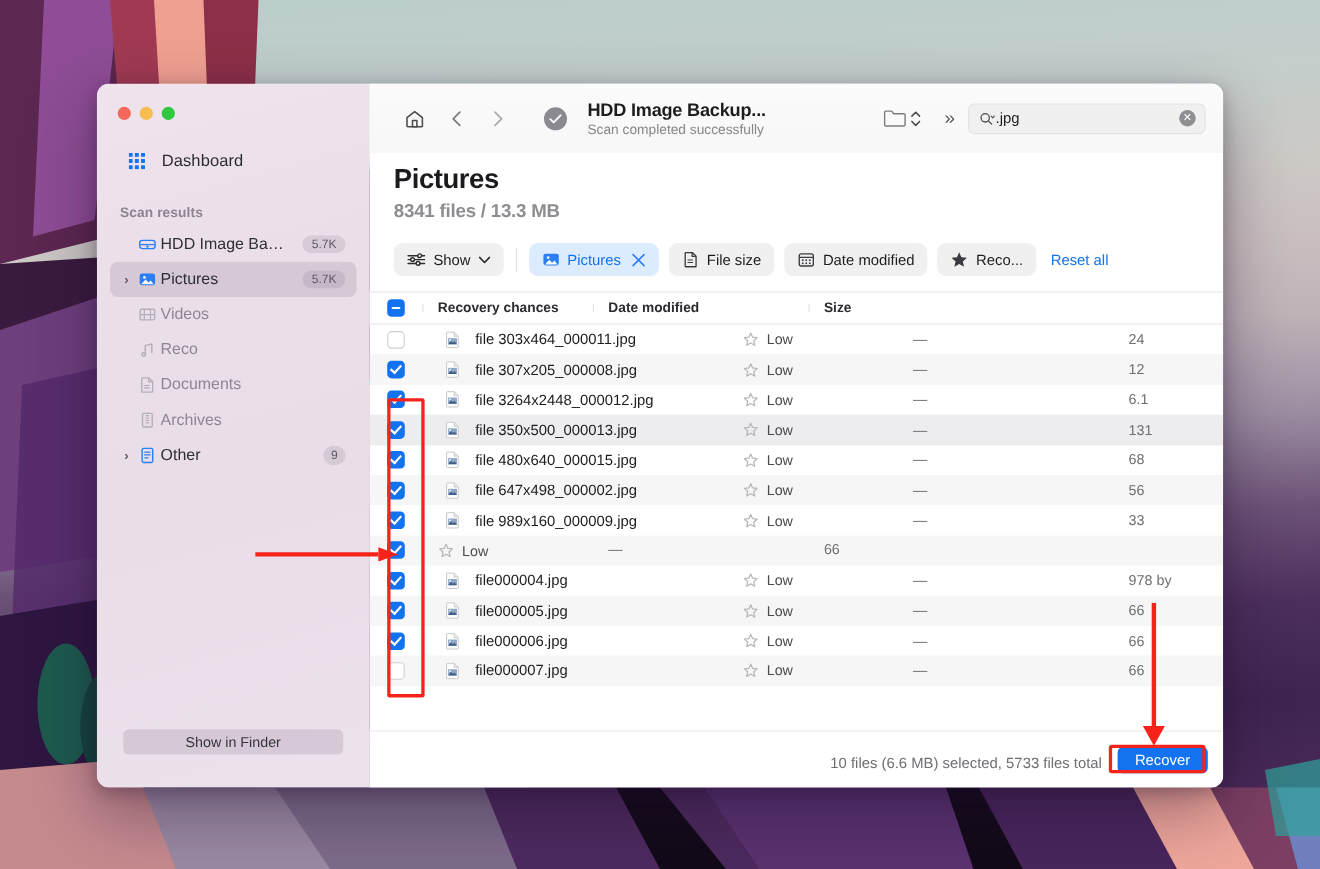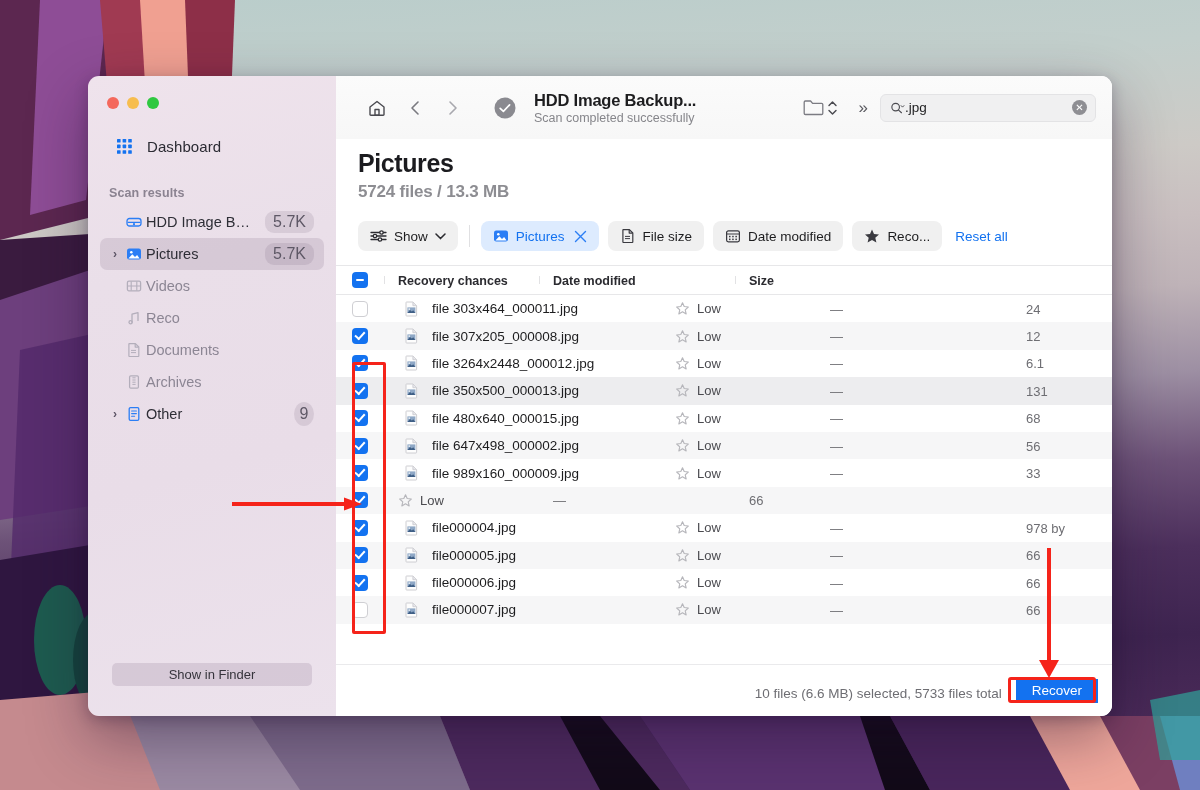--- a/index.html
+++ b/index.html
@@ -59,21 +59,21 @@
   .nav-chev {
     width: 14px; flex: 0 0 14px; font-size: 12px; color: #5d5566;
     display: flex; align-items: center; justify-content: center;
     font-weight: 700;
   }
   .nav-ico { width: 24px; flex: 0 0 24px; display: flex; align-items: center; justify-content: center; }
   .nav-label { font-size: 14.5px; color: #2e2e36; flex: 1; white-space: nowrap;
                overflow: hidden; text-overflow: ellipsis; }
   .nav-item.dim .nav-label { color: #8c8694; }
   .badge {
-    font-size: 16px; color: #5e5866; background: rgba(120,100,125,.16);
+    font-size: 11px; color: #5e5866; background: rgba(120,100,125,.16);
     border-radius: 9px; padding: 2px 8px; margin-left: 14px; font-weight: 500;
   }
   .badge.round { border-radius: 50%; padding: 3px 0; width: 20px; text-align: center; }
 
   #finder-btn-wrap { margin-top: auto; padding: 0 0 30px 0; display: flex; justify-content: center; }
   #finder-btn {
     width: 200px; height: 23px; border-radius: 5px;
     background: rgba(140,120,145,.22);
     border: none; font-family: inherit; font-size: 13px; color: #36343c;
     display: flex; align-items: center; justify-content: center;
@@ -173,21 +173,21 @@
 
   
   #statusbar {
     height: 52px; flex: 0 0 52px; display: flex; align-items: center;
     justify-content: flex-end; gap: 14px; padding-right: 14px;
     border-top: 1px solid #eaeaec; background: #fff;
   }
   #status-text { font-size: 13.5px; color: #6e6e73; margin-top: 6px; }
   #recover-btn {
     background: #1372f0; color: #fff; border: none; font-family: inherit;
-    font-size: 13.5px; height: 24px; padding: 0 16px; border-radius: 0;
+    font-size: 13.5px; height: 24px; padding: 0 16px; border-radius: 5px;
   }
 
   
   .anno { position: absolute; pointer-events: none; }
   #anno-box-checks {
     left: 352px; top: 362px; width: 34px; height: 272px;
     border: 3px solid #f5231a; border-radius: 2px;
   }
   #anno-box-recover {
     left: 1008px; top: 677px; width: 88px; height: 26px;
@@ -403,21 +403,21 @@
             <path d="M9.7 9.4 L13 12.4" stroke="#4b4b51" stroke-width="1.3" stroke-linecap="round"></path>
             <path d="M12.6 4.3 L14.2 6 L15.8 4.3" stroke="#4b4b51" stroke-width="1.1" stroke-linecap="round" stroke-linejoin="round"></path>
           </svg>
           <span id="search-value">.jpg</span>
           <span id="search-clear">✕</span>
         </div>
       </div>
 
       <div id="heading">
         <div id="page-title">Pictures</div>
-        <div id="page-sub">5724 files / 13.3 MB</div>
+        <div id="page-sub">8341 files / 13.3 MB</div>
       </div>
 
       <div id="filters">
         <div class="pill">
           <svg width="17" height="14" viewBox="0 0 17 14" fill="none" stroke="#2b2b30" stroke-width="1.3" stroke-linecap="round">
             <path d="M1 3.5 H16 M1 7 H16 M1 10.5 H16"></path>
             <circle cx="11.5" cy="3.5" r="1.7" fill="#fff"></circle>
               <circle cx="5" cy="7" r="1.7" fill="#fff"></circle>
               <circle cx="10" cy="10.5" r="1.7" fill="#fff"></circle>
           </svg>

